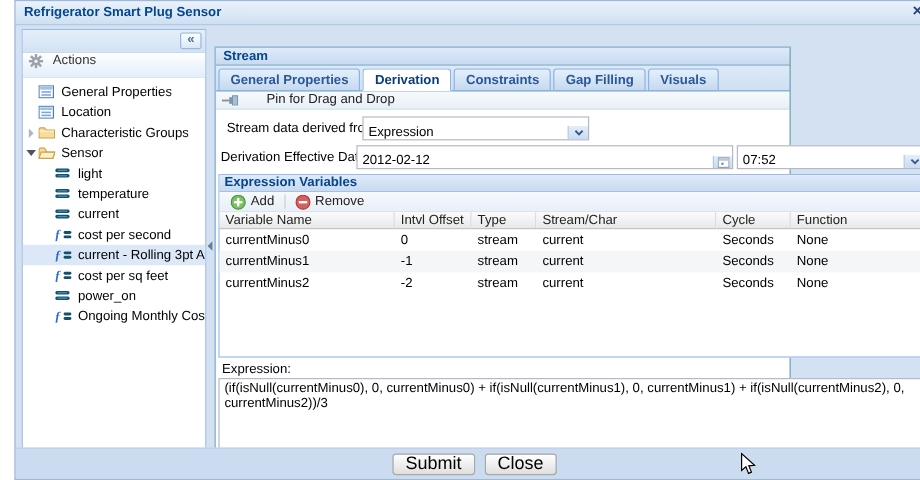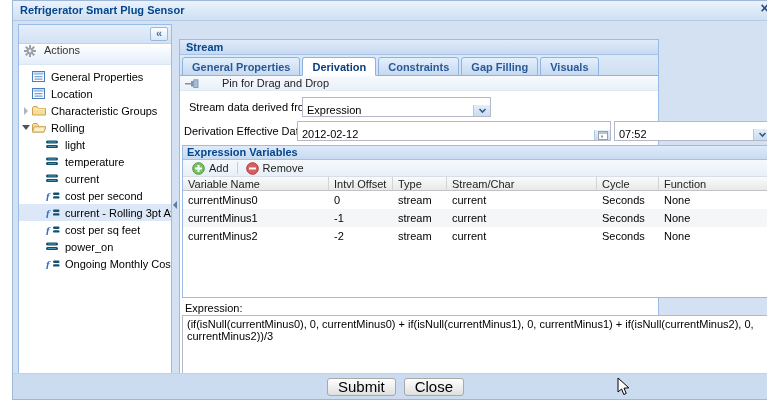--- a/index.html
+++ b/index.html
@@ -196,21 +196,21 @@
       <div class="titem lvl1">
         <span class="expander">
             <span class="exp-expanded"></span>
           </span>
         <span class="ticon">
             <svg width="14" height="11">
               <path d="M0.5 2.5 L0.5 10 L12 10 L13.7 4.8 L6.5 4.8 L6.5 3.5 L5 1.5 L1.5 1.5 Z" fill="#f8dd9a" stroke="#caa452"></path>
               <path d="M0.5 10 L2.3 4.8 L13.7 4.8 L12 10 Z" fill="#fcefc4" stroke="#caa452"></path>
             </svg>
           </span>
-        <span class="tlabel">Rolling</span>
+        <span class="tlabel">Sensor</span>
       </div>
 
       <div class="titem lvl2">
         <span class="expander"></span>
         <span class="ticon">
             <svg width="14" height="9">
               <rect x="0" y="0.5" width="12" height="3" rx="1.5" fill="#11506f"></rect>
               <rect x="0" y="5" width="12" height="3" rx="1.5" fill="#11506f"></rect>
               <rect x="2" y="1.5" width="8" height="1" fill="#4d8fae"></rect>
               <rect x="2" y="6" width="8" height="1" fill="#4d8fae"></rect>

